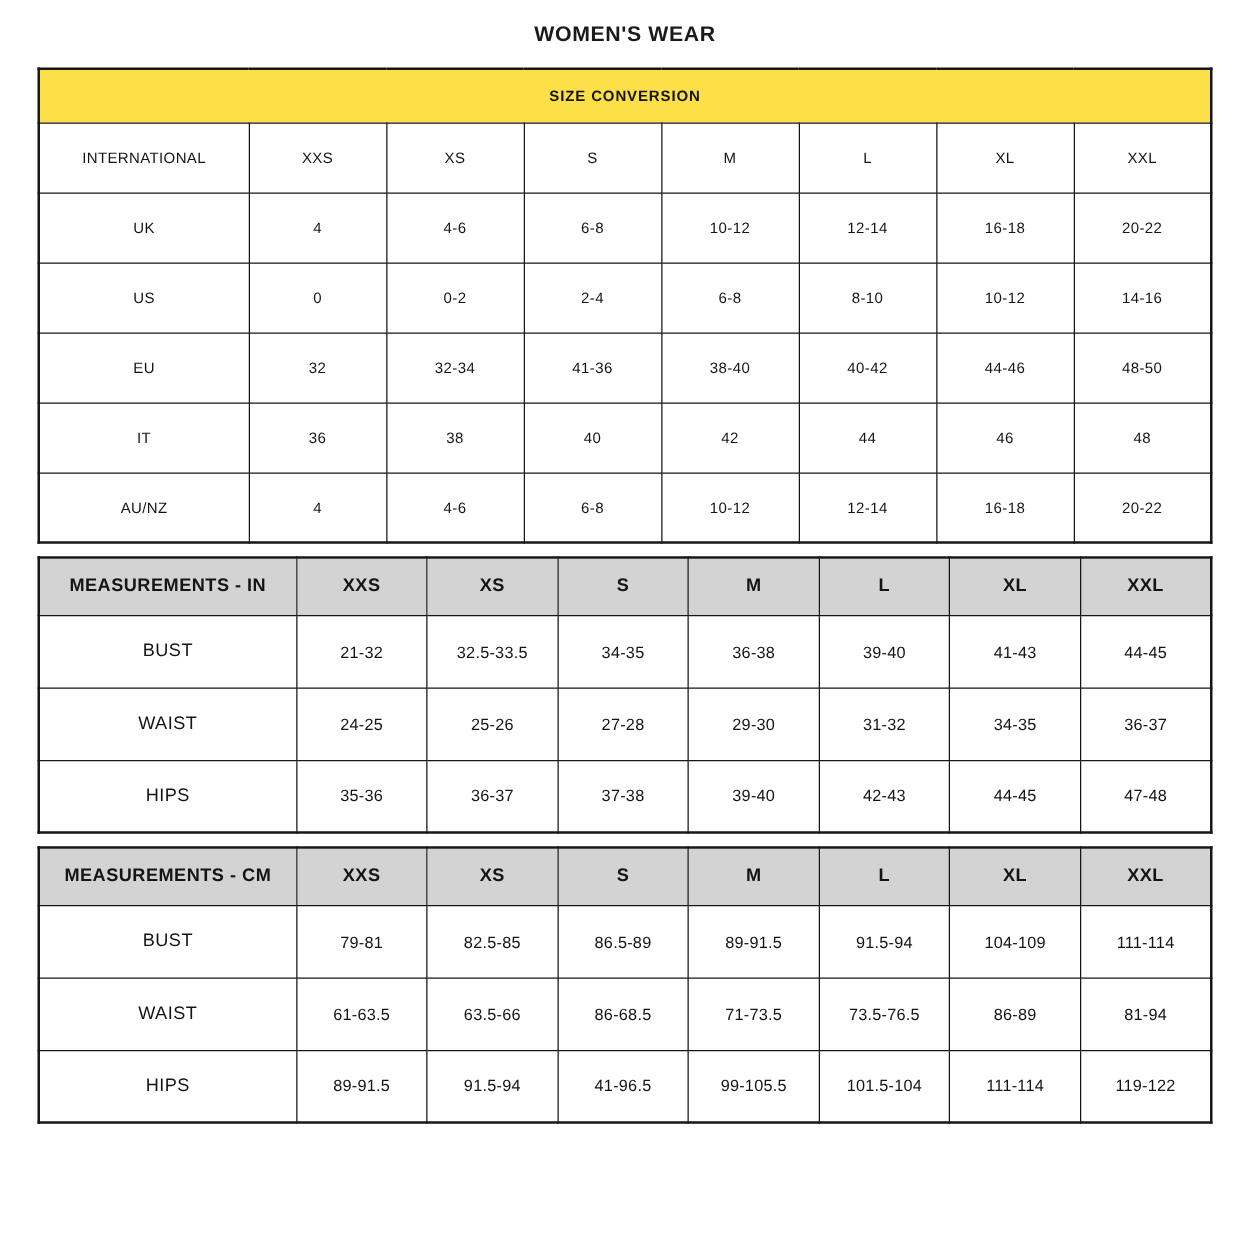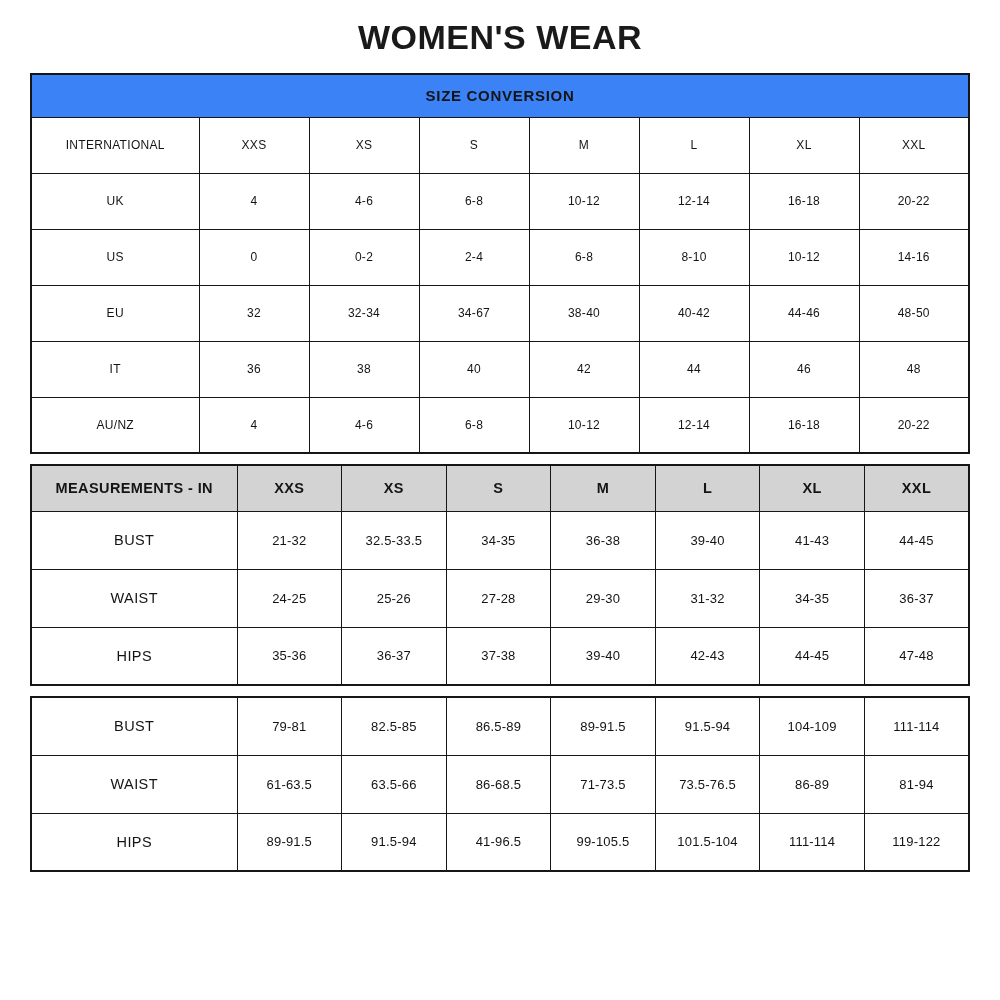--- a/index.html
+++ b/index.html
@@ -12,21 +12,21 @@
     font-family: "Liberation Sans", sans-serif;
     color: #141414;
   }
   .page {
     width: 1000px;
     height: 1000px;
     padding: 6px 30px 20px 30px;
   }
   h1.page-title {
     text-align: center;
-    font-size: 34px;
+    font-size: 17px;
     font-weight: 700;
     letter-spacing: 0.5px;
     margin: 12px 0 16px 0;
     color: #1a1a1a;
   }
   table.tbl {
     border-collapse: collapse;
     table-layout: fixed;
     width: 940px;
     border: 2px solid #161616;
@@ -36,23 +36,23 @@
     border: 1.5px solid #161616;
     text-align: center;
     vertical-align: middle;
     padding: 0 3px;
     overflow: hidden;
   }
   
   .conv col.first-col { width: 168px; }
   .conv .banner-row { height: 43px; }
   .conv th.banner {
-    background: #3b82f6;
+    background: #fde047;
     font-weight: 700;
-    font-size: 15px;
+    font-size: 12px;
     letter-spacing: 0.7px;
   }
   .conv tbody tr { height: 56px; }
   .conv tbody td { font-size: 12px; letter-spacing: 0.3px; }
   
   .meas col.first-col { width: 206px; }
   .meas tr[data-name="header-row"] { height: 46px; }
   .meas th {
     background: #d3d3d3;
     font-weight: 700;
@@ -114,21 +114,21 @@
           <td data-name="value-cell">2-4</td>
           <td data-name="value-cell">6-8</td>
           <td data-name="value-cell">8-10</td>
           <td data-name="value-cell">10-12</td>
           <td data-name="value-cell">14-16</td>
         </tr>
         <tr data-name="table-row">
           <td class="label-cell" data-name="row-label-cell">EU</td>
           <td data-name="value-cell">32</td>
           <td data-name="value-cell">32-34</td>
-          <td data-name="value-cell">34-67</td>
+          <td data-name="value-cell">41-36</td>
           <td data-name="value-cell">38-40</td>
           <td data-name="value-cell">40-42</td>
           <td data-name="value-cell">44-46</td>
           <td data-name="value-cell">48-50</td>
         </tr>
         <tr data-name="table-row">
           <td class="label-cell" data-name="row-label-cell">IT</td>
           <td data-name="value-cell">36</td>
           <td data-name="value-cell">38</td>
           <td data-name="value-cell">40</td>
@@ -210,20 +210,30 @@
       <col class="first-col">
       <col>
         <col>
         <col>
         <col>
         <col>
         <col>
         <col>
     </colgroup>
     <tbody data-name="measurements-cm-body">
+        <tr data-name="header-row">
+          <th class="label-cell" data-name="row-label-cell">MEASUREMENTS - CM</th>
+          <th data-name="value-cell">XXS</th>
+          <th data-name="value-cell">XS</th>
+          <th data-name="value-cell">S</th>
+          <th data-name="value-cell">M</th>
+          <th data-name="value-cell">L</th>
+          <th data-name="value-cell">XL</th>
+          <th data-name="value-cell">XXL</th>
+        </tr>
         <tr data-name="table-row">
           <td class="label-cell" data-name="row-label-cell">BUST</td>
           <td data-name="value-cell">79-81</td>
           <td data-name="value-cell">82.5-85</td>
           <td data-name="value-cell">86.5-89</td>
           <td data-name="value-cell">89-91.5</td>
           <td data-name="value-cell">91.5-94</td>
           <td data-name="value-cell">104-109</td>
           <td data-name="value-cell">111-114</td>
         </tr>

